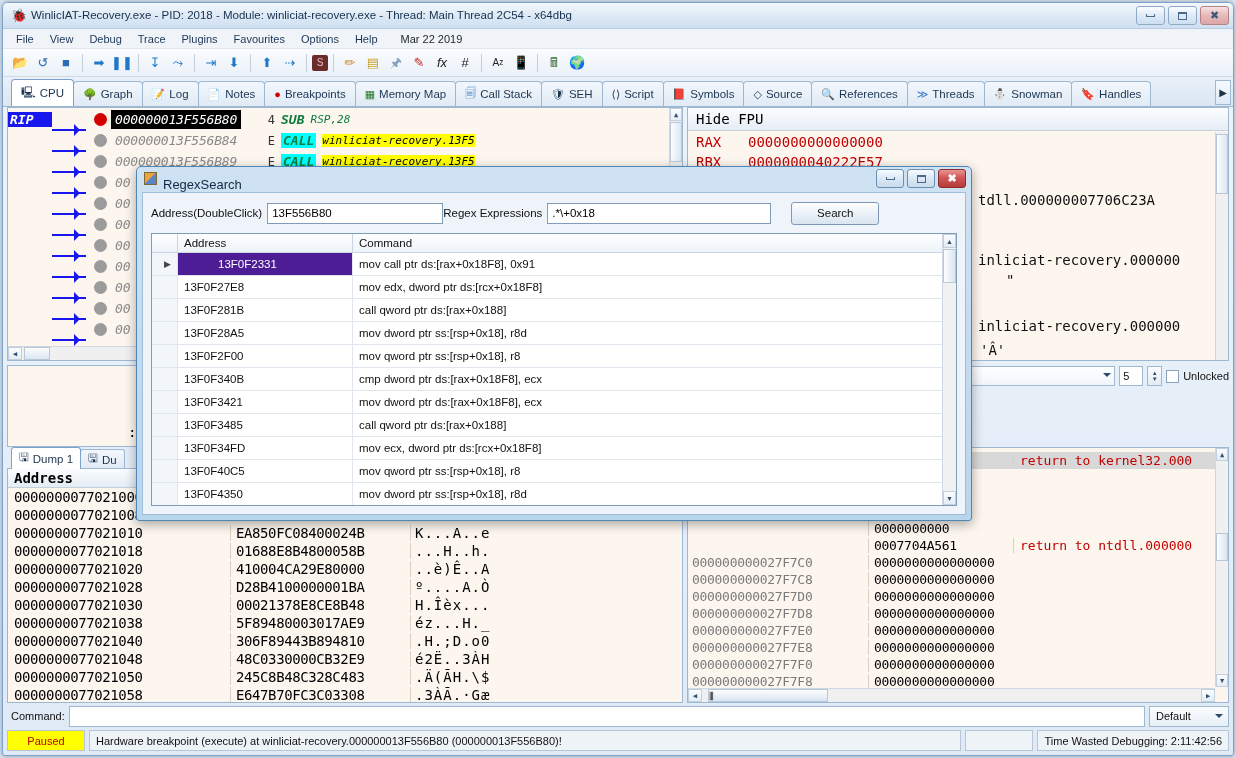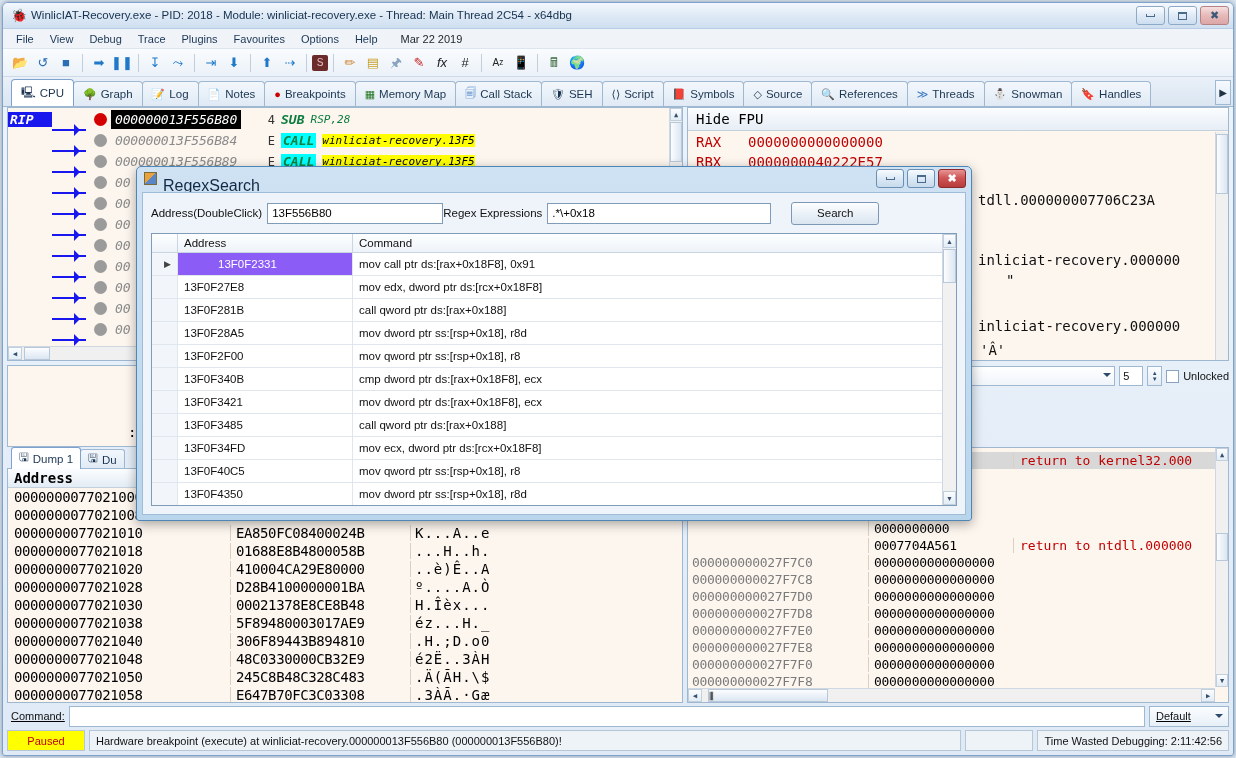--- a/index.html
+++ b/index.html
@@ -177,21 +177,21 @@
   #stack { position:absolute; left:684px; top:340px; right:4px; bottom:0; background:#fdf6ef; border:1px solid #9fb8d2;
            overflow:hidden; font-family:"DejaVu Sans Mono", monospace; }
   .sline { height:17px; display:flex; align-items:center; font-size:13px; white-space:nowrap; }
   .sline .sa { color:#7b7b7b; width:180px; padding-left:4px; letter-spacing:-.3px; }
   .sline .sa.hl { color:#333; }
   .sline .sv { color:#000; width:145px; border-left:1px solid #d9cfc4; padding-left:5px; letter-spacing:-.3px;}
   .sline .sc { color:#c00000; border-left:1px solid #d9cfc4; padding-left:6px; }
   .sline.sel { background:#d8d8d8; }
 
   
-  #cmdrow { position:absolute; left:4px; right:4px; bottom:28px; height:22px; display:flex; align-items:center;text-decoration:underline; }
+  #cmdrow { position:absolute; left:4px; right:4px; bottom:28px; height:22px; display:flex; align-items:center; }
   #cmdrow .lbl { width:62px; font-size:11px; color:#111; padding-left:4px; }
   #cmdrow .inp { flex:1; height:21px; border:1px solid #9fb8d2; background:#fff; }
   #cmdrow .cb { width:80px; height:21px; margin-left:4px; border:1px solid #9fb8d2;
                 background:linear-gradient(#fbfdff,#e7eff7); position:relative; font-size:11px;
                 display:flex; align-items:center; padding-left:6px; color:#111; }
   #cmdrow .cb .ar { position:absolute; right:5px; top:7px; border:4px solid transparent; border-top-color:#2c4a6b; }
 
   #statusbar { position:absolute; left:4px; right:4px; bottom:4px; height:21px; display:flex; align-items:center; gap:4px; }
   .stcell { height:21px; border:1px solid #b7c6d6; background:#eef3f8; display:flex; align-items:center;
             padding:0 6px; font-size:11px; color:#111; }
@@ -202,21 +202,21 @@
   
   #dlg {
     position:absolute; left:133px; top:163px; width:836px; height:355px;
     border:1px solid #4e87b5; border-radius:5px 5px 3px 3px;
     background:linear-gradient(#cfe2f3,#b9d5ec);
     box-shadow:0 3px 12px rgba(0,0,0,.35);
     z-index:50; overflow:hidden;
   }
   #dlg .dbar { height:25px; position:relative; }
   #dlg .dbar .dicon { position:absolute; left:7px; top:5px; width:13px; height:13px; }
-  #dlg .dbar .dtitle { position:absolute; left:26px; top:10px; font-size:16px; color:#102a44; }
+  #dlg .dbar .dtitle { position:absolute; left:26px; top:10px; font-size:13px; color:#102a44; }
   #dlg .dbtns { position:absolute; right:5px; top:2px; display:flex; gap:3px; }
   #dlg .dbtn { width:28px; height:19px; border:1px solid #6b8fb3; border-radius:3px;
                background:linear-gradient(#f7fbff,#dbe8f5 50%,#c7daec);
                display:flex; align-items:center; justify-content:center; color:#2a4d6e; font-size:11px; }
   #dlg .dbtn.close { background:linear-gradient(#e79595,#d05757 45%,#b63b3b); border-color:#8b2b2b; color:#fff; font-weight:bold; }
   #dlg .dbody { position:absolute; left:5px; top:25px; right:5px; bottom:5px; background:#eef4fa;
                 border:1px solid #9fbcd8; }
   .frow { position:absolute; left:8px; top:8px; right:8px; height:24px; display:flex; align-items:center; }
   .frow .flbl { font-size:11.5px; color:#111; margin-right:5px; }
   .frow .finp { height:21px; border:1px solid #7f9db9; background:#fff; font-size:11.5px;
@@ -229,21 +229,21 @@
   .grid { position:absolute; left:8px; top:40px; right:8px; bottom:8px; background:#fff; border:1px solid #7f9db9; overflow:hidden; }
   .ghdr { height:19px; display:flex; background:linear-gradient(#fdfeff,#eef3f9); border-bottom:1px solid #c9d6e2; }
   .ghdr .gc { border-right:1px solid #c9d6e2; font-size:11.5px; color:#111; display:flex; align-items:center; padding-left:6px; }
   .gsel { width:26px; }
   .gaddr { width:175px; }
   .gcmd  { flex:1; }
   .grow { height:23px; display:flex; border-bottom:1px solid #dfe6ee; }
   .grow .gc { display:flex; align-items:center; font-size:11.5px; color:#111; padding-left:6px; }
   .grow .gsel { background:#f2f5f9; border-right:1px solid #dfe6ee; justify-content:center; color:#444; font-size:9px; }
   .grow .gaddr { border-right:1px solid #dfe6ee; }
-  .grow.selected .gaddr { background:#8b5cf6; color:#fff;padding-left:40px; }
+  .grow.selected .gaddr { background:#4c1d95; color:#fff;padding-left:40px; }
   .gvsb { position:absolute; right:0; top:0; bottom:0; width:14px; background:#f1f1f1; border-left:1px solid #cfd8e2; }
   .gvsb .up,.gvsb .dn { height:14px; background:linear-gradient(#fbfdff,#e3ecf5); border:1px solid #c2cfdc;
        font-size:7px; display:flex; align-items:center; justify-content:center; color:#35506e; }
   .gvsb .dn { position:absolute; bottom:0; left:0; right:0; }
   .gvsb .thumb { position:absolute; top:15px; left:0; right:0; height:34px;
        background:linear-gradient(90deg,#fcfdff,#dbe6f2); border:1px solid #b9c8d8; }
 </style>
 </head>
 <body>
 

